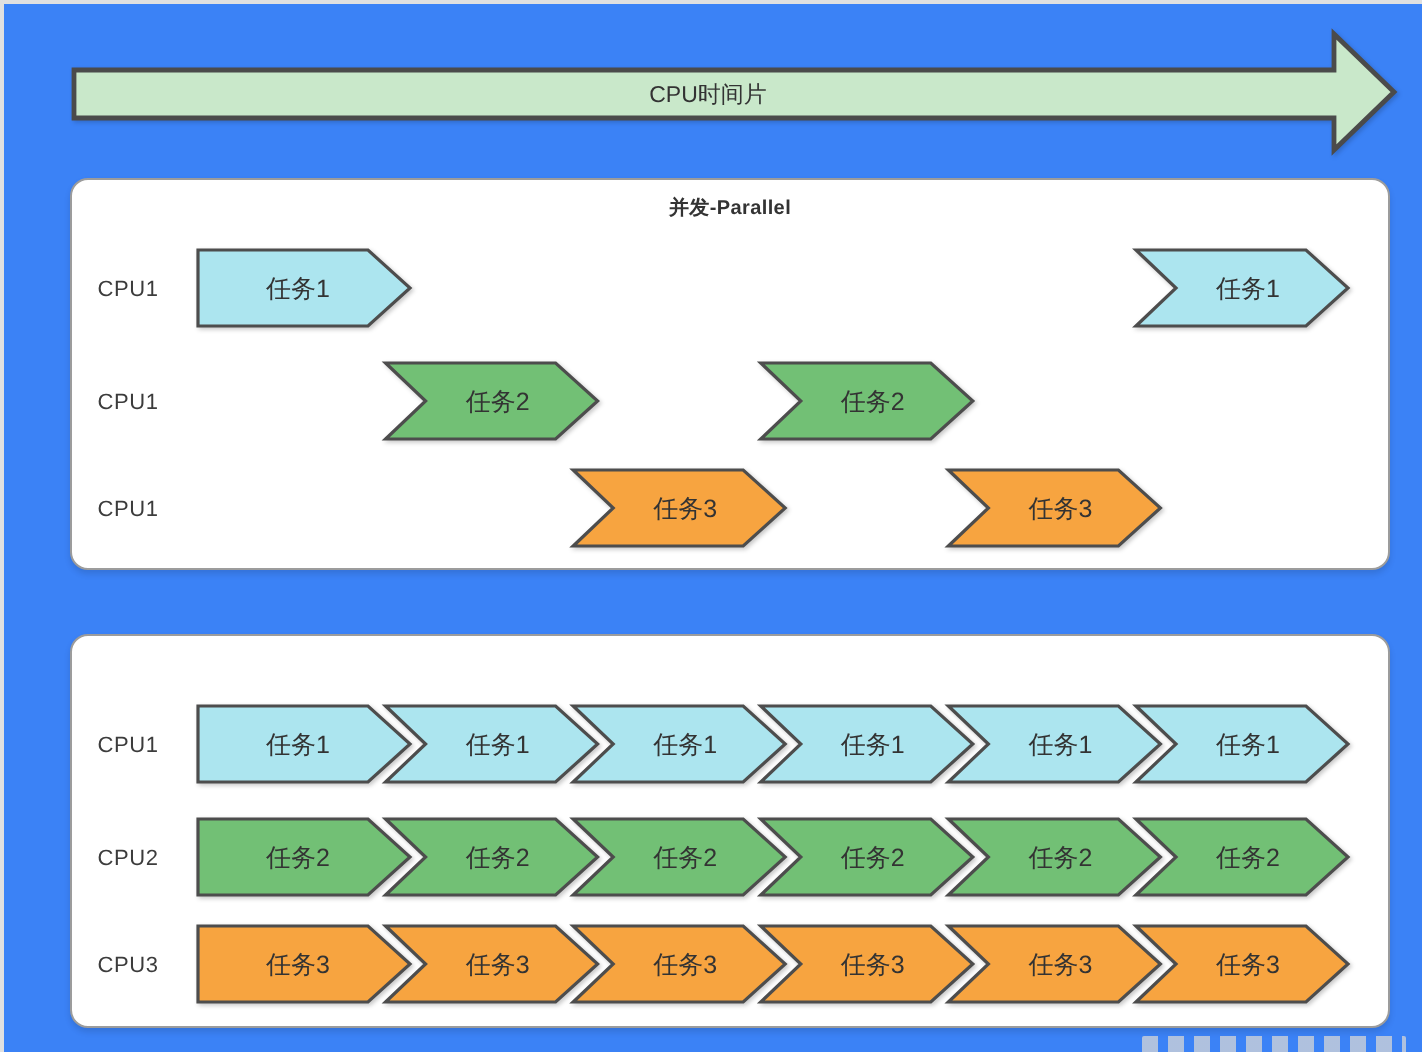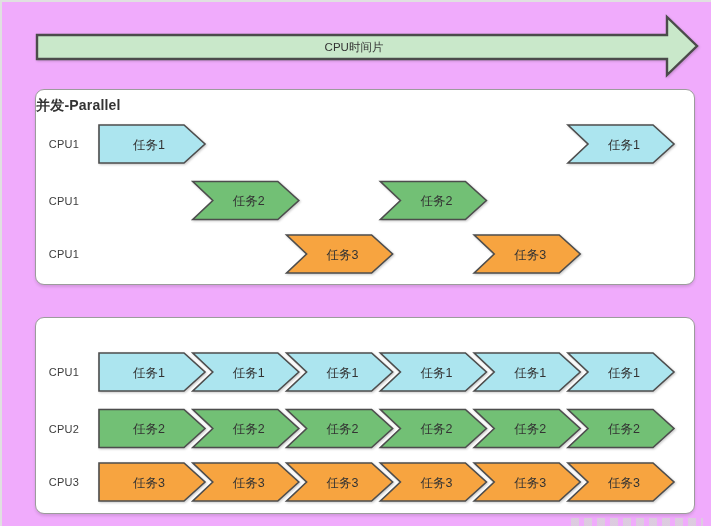--- a/index.html
+++ b/index.html
@@ -3,21 +3,21 @@
 <meta charset="utf-8">
 <style>
   html,body{margin:0;padding:0;}
   body{
     font-family:"Liberation Sans","DejaVu Sans",sans-serif;
     background:#ffffff;
   }
   .canvas{
     position:relative;
     width:711px;height:526px;
-    background:#f0abfc;
+    background:#3b82f6;
     border-top:2px solid #e0e0e0;
     border-left:2px solid #e0e0e0;
     box-sizing:border-box;
     overflow:hidden;
   }
   .top-arrow-svg{
     position:absolute;left:0;top:0;
   }
   .top-arrow-svg polygon{
     filter:drop-shadow(1px 1.5px 1px rgba(0,0,0,0.18));
@@ -26,21 +26,22 @@
     position:absolute;
     left:33px;width:660px;
     background:#ffffff;
     border:1.6px solid #9c9c9c;
     border-radius:9px;
     box-sizing:border-box;
     box-shadow:0 2px 3px rgba(0,0,0,0.12);
   }
   .box-title{
     position:absolute;left:0;right:0;top:7px;
-    font-size:14px;font-weight:bold;color:#333333;
+    text-align:center;
+    font-size:10px;font-weight:bold;color:#333333;
     letter-spacing:.2px;
   }
   .box-svg{position:absolute;left:0;top:0;}
   .box-svg polygon{
     stroke-linejoin:miter;
     filter:drop-shadow(1px 1.5px 1px rgba(0,0,0,0.22));
   }
   .shape-label{
     font-size:12.5px;fill:#333333;
   }

